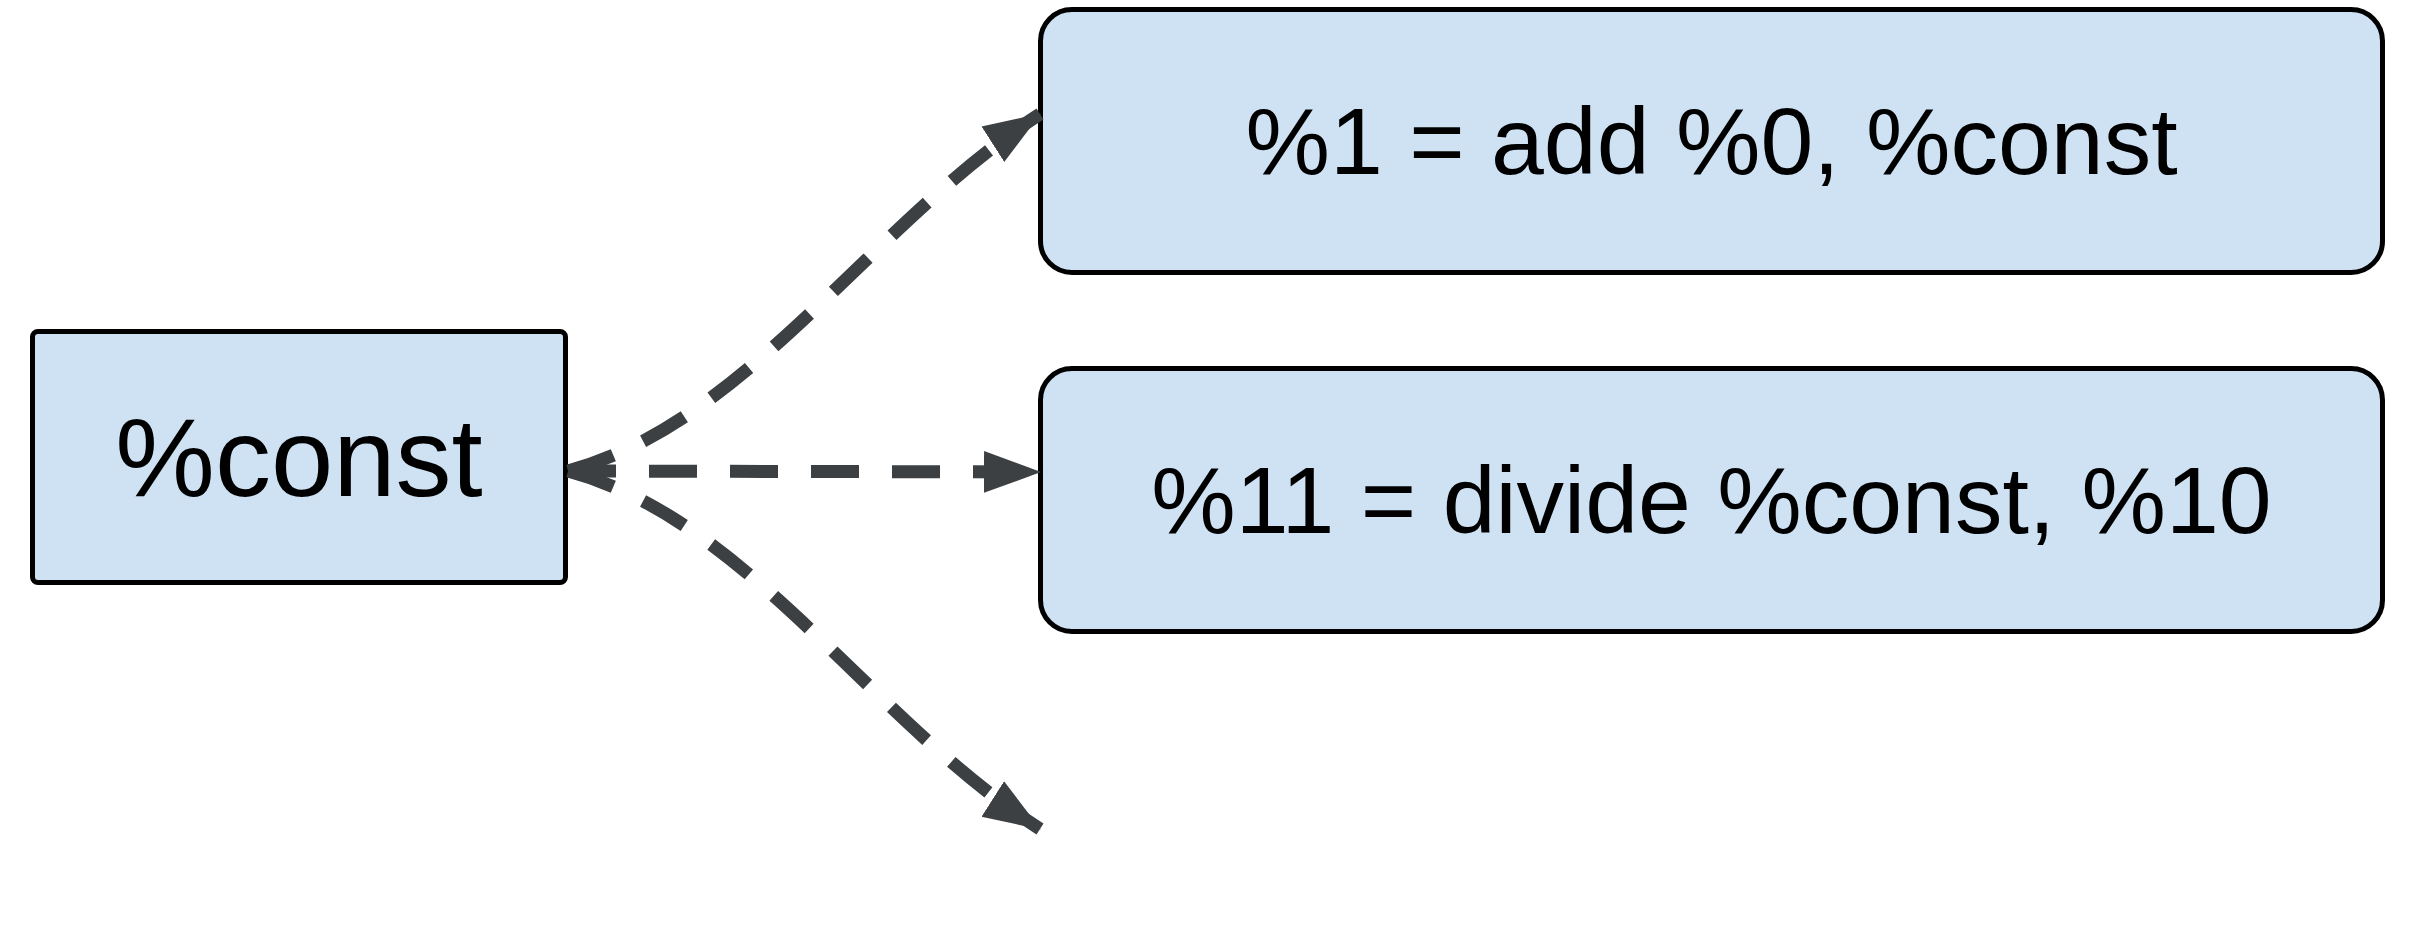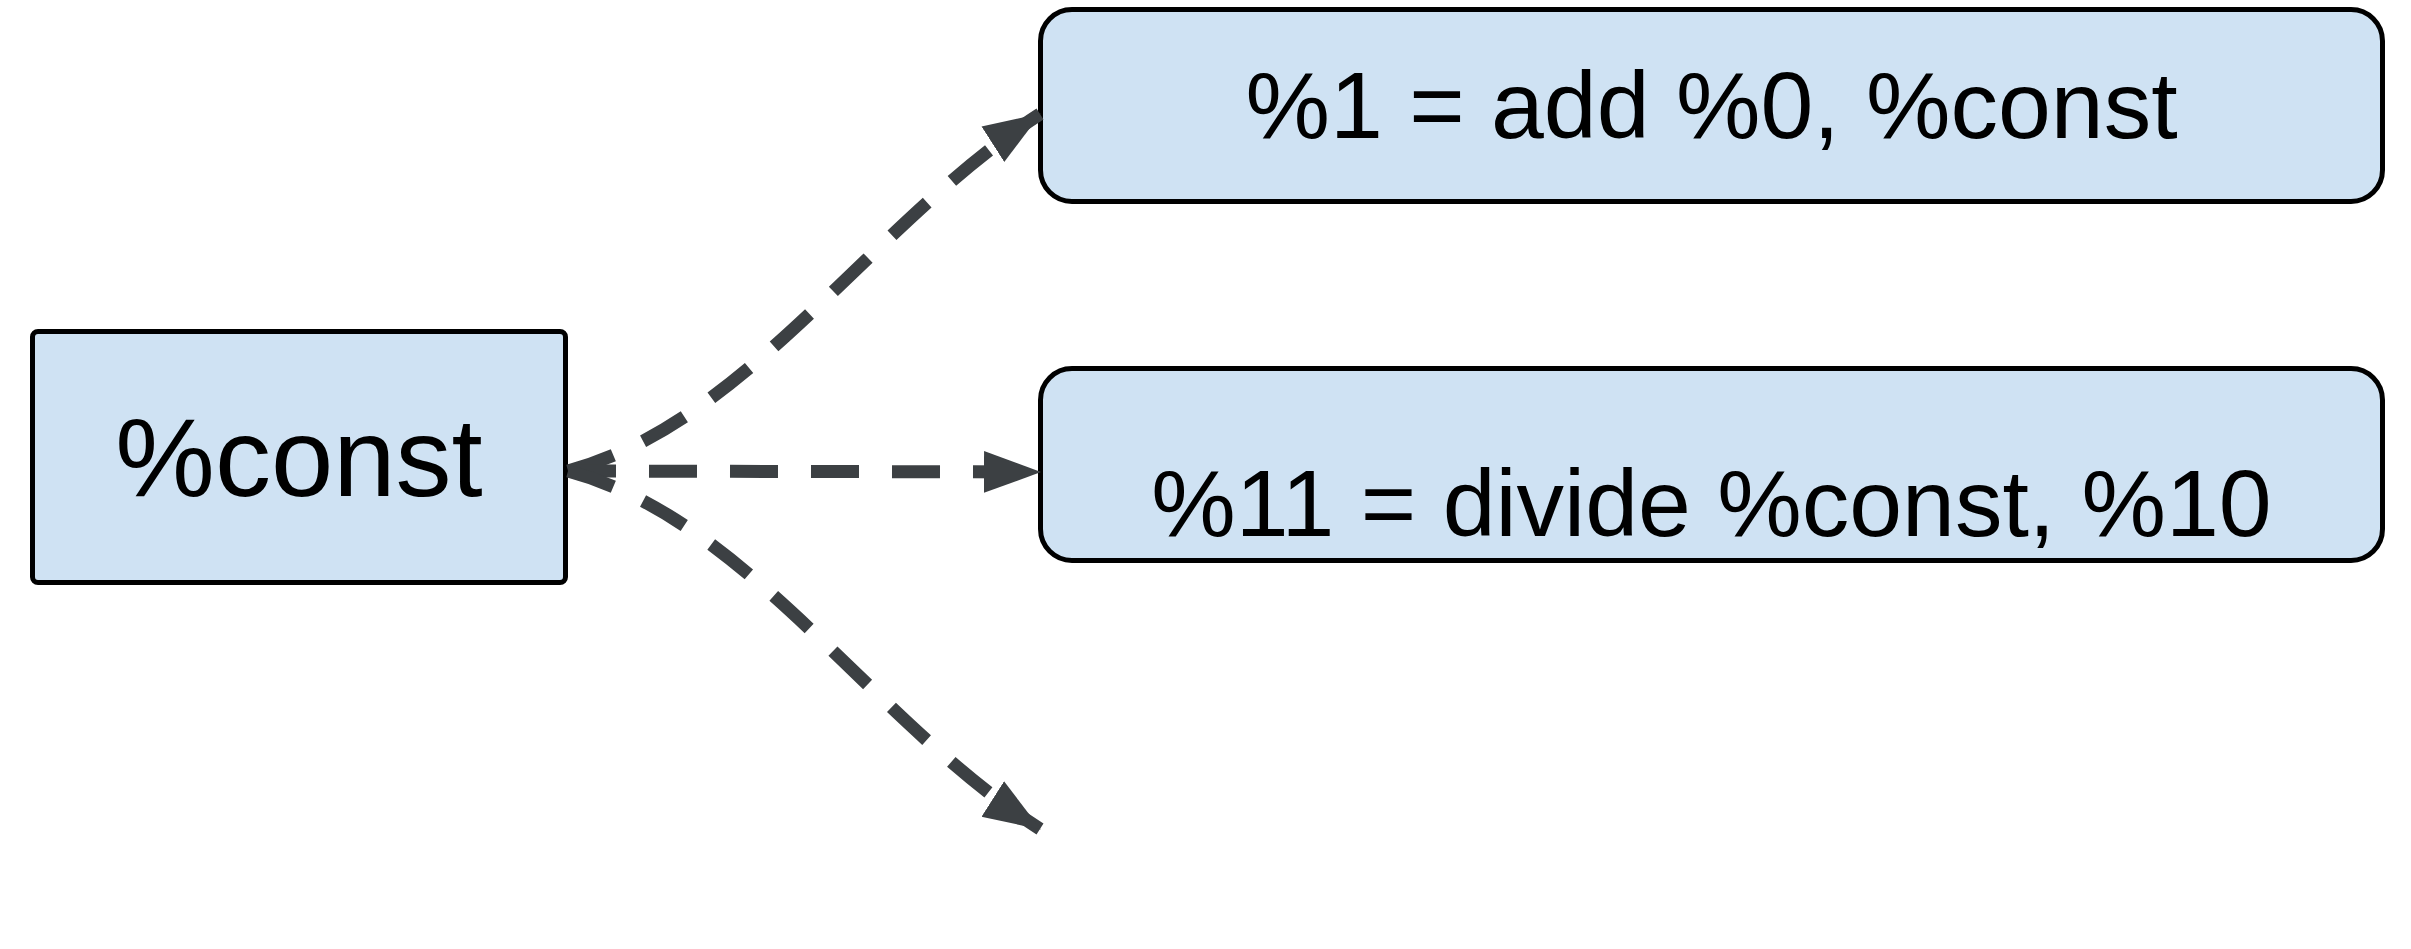--- a/index.html
+++ b/index.html
@@ -30,26 +30,26 @@
     white-space: nowrap;
   }
   .node-const {
     left: 30px; top: 329px;
     width: 538px; height: 256px;
     border-radius: 8px;
     font-size: 112px;
   }
   .node-right {
     left: 1038px;
-    width: 1347px; height: 197px;
+    width: 1347px; height: 268px;
     border-radius: 34px;
     font-size: 95px;
   }
   .node-add      { top: 7px;   }
-  .node-divide   { top: 366px; align-items: flex-end; }
+  .node-divide   { top: 366px; }
   .node-subtract { top: 724px; height: 209px; }
   .edge-layer {
     position: absolute;
     left: 0; top: 0;
     width: 2411px; height: 949px;
     pointer-events: none;
   }
   .edge {
     fill: none;
     stroke: var(--connector);

